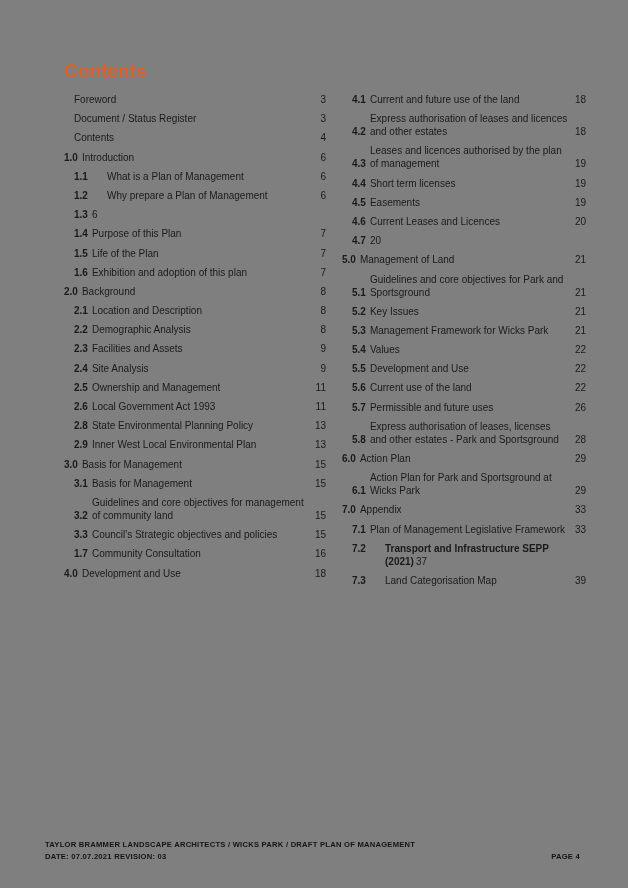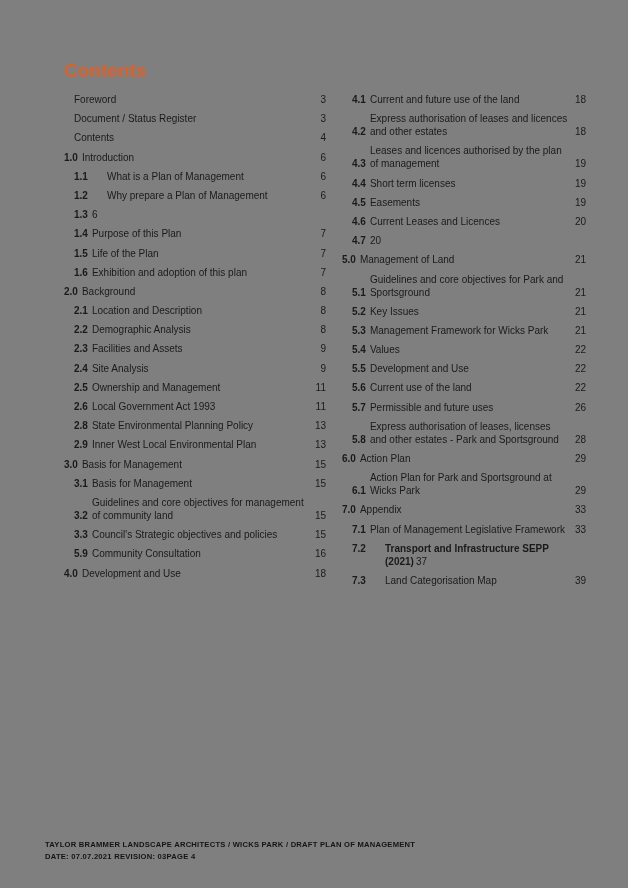--- a/index.html
+++ b/index.html
@@ -41,21 +41,21 @@
   .entry.wrap { display:block; padding-left:43px; }
   .entry.wrap .num  { display:inline-block; width:33px; margin-left:-33px; }
   .entry.wrap .text { padding-right:0;font-weight:bold; }
   .entry.wrap .page { margin-left:2px; }
   .footer {
     position:absolute; left:45px; right:48px; bottom:25px;
     font-size:7.6px; line-height:12px;
     font-weight:bold; color:#141414;
     letter-spacing:0.25px;
   }
-  .footer-line2 { display:flex; justify-content:flex-start; }
+  .footer-line2 { display:flex; justify-content:space-between;gap:24px; }
 </style>
 </head>
 <body>
 
 <div class="doc">
   <h1 class="title">Contents</h1>
 
   <div class="columns">
     <div class="col-left">
         <div class="entry sub">
@@ -163,21 +163,21 @@
           <span class="num">3.2</span>
           <span class="text">Guidelines and core objectives for management of community land</span>
           <span class="page">15</span>
         </div>
         <div class="entry sub">
           <span class="num">3.3</span>
           <span class="text">Council's Strategic objectives and policies</span>
           <span class="page">15</span>
         </div>
         <div class="entry sub">
-          <span class="num">5.9</span>
+          <span class="num">1.7</span>
           <span class="text">Community Consultation</span>
           <span class="page">16</span>
         </div>
         <div class="entry">
           <span class="num">4.0</span>
           <span class="text">Development and Use</span>
           <span class="page">18</span>
         </div>
       </div>
     <div class="col-right">

